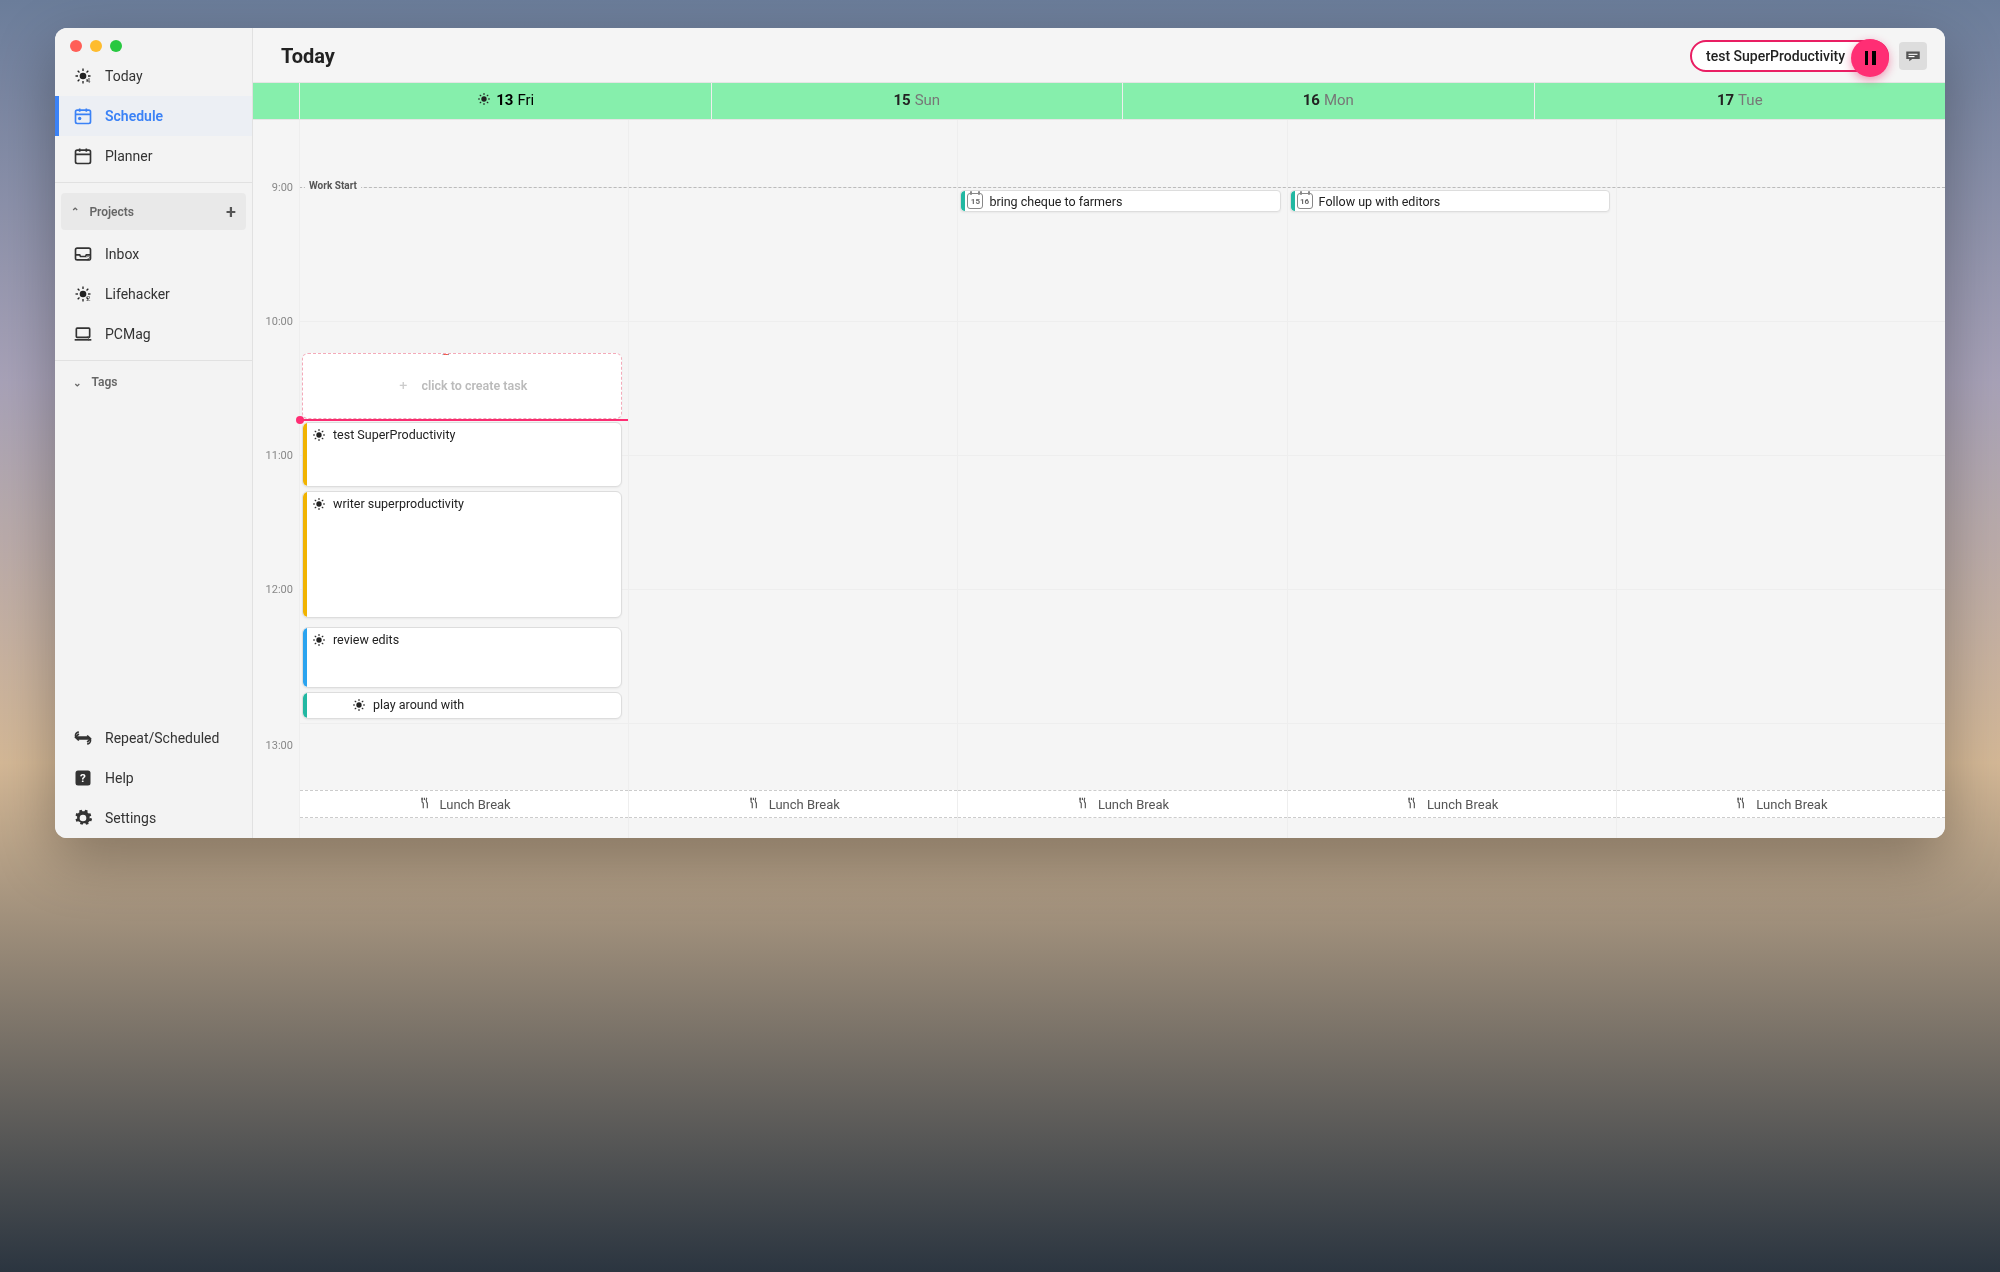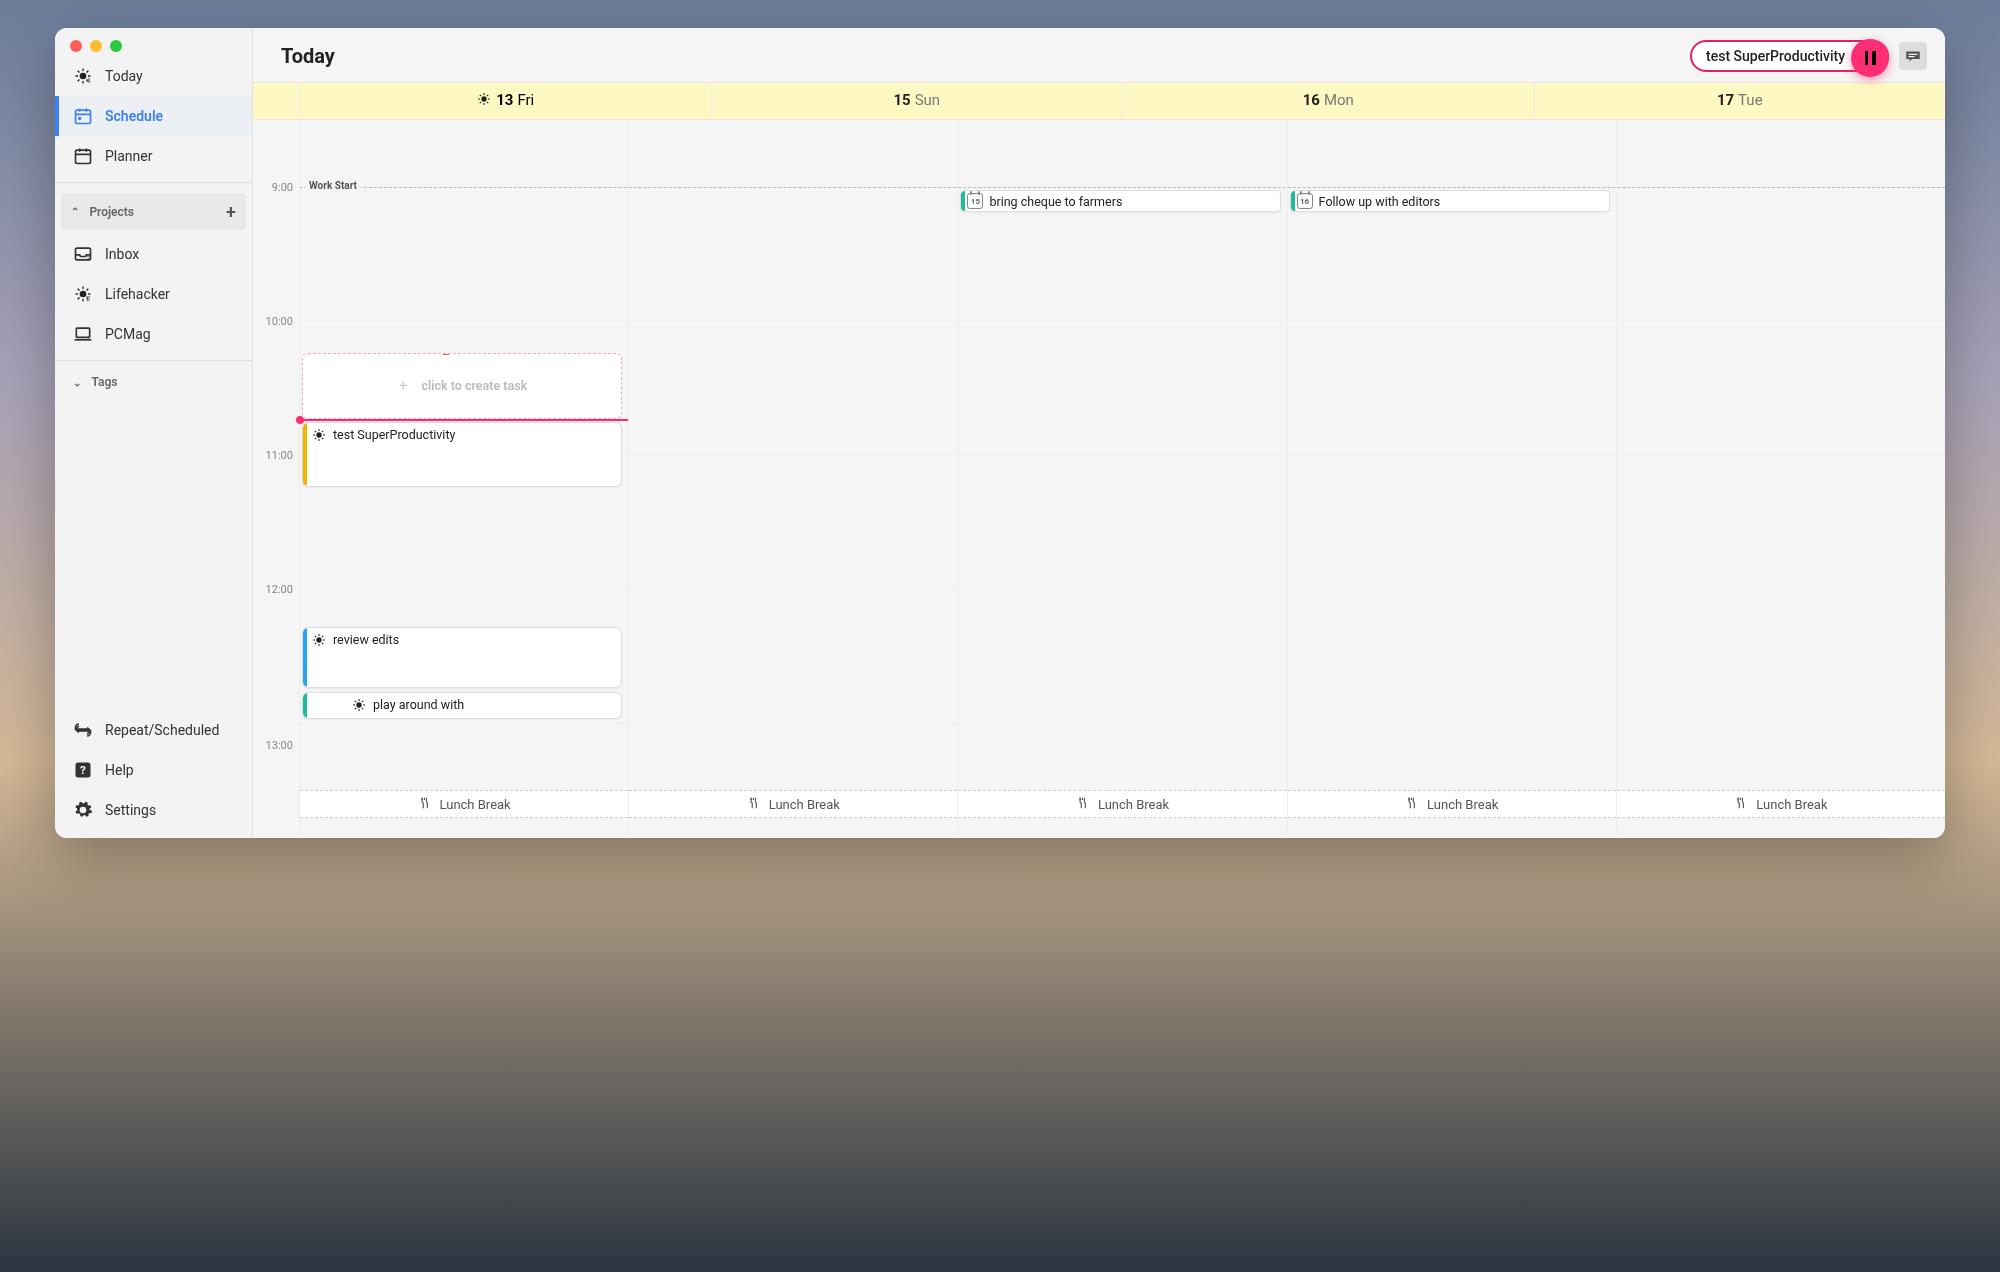--- a/index.html
+++ b/index.html
@@ -77,21 +77,21 @@
     color:#666;
     font-size:12px;
     font-weight:600;
     cursor:pointer;
   }
   .section-header .caret { margin-right:6px; font-size:10px; }
   .section-header .left { display:flex; align-items:center; gap:4px; }
   .section-header .plus { font-size:18px; color:#555; cursor:pointer; }
   .section-header.projects { background:#e9e9e9; border-radius:4px; margin:4px 6px; padding:8px 10px; }
   .divider { height:1px; background:#e1e1e1; margin:6px 0; }
-  .sidebar-bottom { margin-top:auto; padding-bottom:8px; }
+  .sidebar-bottom { margin-top:auto; }
 
   
   .main {
     flex:1;
     display:flex;
     flex-direction:column;
     background:#f5f5f5;
     position:relative;
     overflow:hidden;
   }
@@ -121,21 +121,21 @@
     background:#ff2e74;
     display:flex; align-items:center; justify-content:center;
     box-shadow:0 3px 10px rgba(233,30,99,0.45);
   }
   .timer-pill .pause div { width:3.5px; height:14px; background:#000; margin:0 2px; }
   .notes-btn { width:28px; height:28px; background:#ddd; border-radius:4px; display:flex; align-items:center; justify-content:center; color:#555; }
 
   
   .daystrip {
     display:flex;
-    background:#fef9c3;
+    background:#86efac;
     border-top:1px solid #e5e5e5;
     border-bottom:1px solid #e5e5e5;
     justify-content:center;
   }
   .time-gutter-head { width:46px; flex:0 0 46px; }
   .daycol-head {
     flex:1;
     text-align:center;
     padding:8px 0;
     border-left:1px solid #eee;
@@ -476,20 +476,35 @@
                   <line x1="16.242640687119284" y1="16.242640687119284" x2="18.36396103067893" y2="18.36396103067893"></line>
                   <line x1="12" y1="18" x2="12" y2="21"></line>
                   <line x1="7.757359312880715" y1="16.242640687119284" x2="5.636038969321072" y2="18.36396103067893"></line>
                   <line x1="6" y1="12" x2="3" y2="12.000000000000002"></line>
                   <line x1="7.757359312880714" y1="7.757359312880715" x2="5.636038969321071" y2="5.636038969321072"></line>
                   <line x1="11.999999999999998" y1="6" x2="11.999999999999998" y2="3"></line>
                   <line x1="16.242640687119284" y1="7.757359312880714" x2="18.363961030678926" y2="5.636038969321071"></line>
                 </svg></span>
       <span>test SuperProductivity</span>
             </div>
+            <div class="event" style="top: 371.18px; height: 127.3px;">
+              <span class="left-stripe" style="background:#f1b300"></span>
+      <span><svg class="sun-icon" viewBox="0 0 24 24" width="14" height="14">
+                  <circle cx="12" cy="12" r="4"></circle>
+                  <line x1="18" y1="12" x2="21" y2="12"></line>
+                  <line x1="16.242640687119284" y1="16.242640687119284" x2="18.36396103067893" y2="18.36396103067893"></line>
+                  <line x1="12" y1="18" x2="12" y2="21"></line>
+                  <line x1="7.757359312880715" y1="16.242640687119284" x2="5.636038969321072" y2="18.36396103067893"></line>
+                  <line x1="6" y1="12" x2="3" y2="12.000000000000002"></line>
+                  <line x1="7.757359312880714" y1="7.757359312880715" x2="5.636038969321071" y2="5.636038969321072"></line>
+                  <line x1="11.999999999999998" y1="6" x2="11.999999999999998" y2="3"></line>
+                  <line x1="16.242640687119284" y1="7.757359312880714" x2="18.363961030678926" y2="5.636038969321071"></line>
+                </svg></span>
+      <span>writer superproductivity</span>
+            </div>
             <div class="event" style="top: 506.52px; height: 61.64px;">
               <span class="left-stripe" style="background:#2aa3ef"></span>
       <span><svg class="sun-icon" viewBox="0 0 24 24" width="14" height="14">
                   <circle cx="12" cy="12" r="4"></circle>
                   <line x1="18" y1="12" x2="21" y2="12"></line>
                   <line x1="16.242640687119284" y1="16.242640687119284" x2="18.36396103067893" y2="18.36396103067893"></line>
                   <line x1="12" y1="18" x2="12" y2="21"></line>
                   <line x1="7.757359312880715" y1="16.242640687119284" x2="5.636038969321072" y2="18.36396103067893"></line>
                   <line x1="6" y1="12" x2="3" y2="12.000000000000002"></line>
                   <line x1="7.757359312880714" y1="7.757359312880715" x2="5.636038969321071" y2="5.636038969321072"></line>

